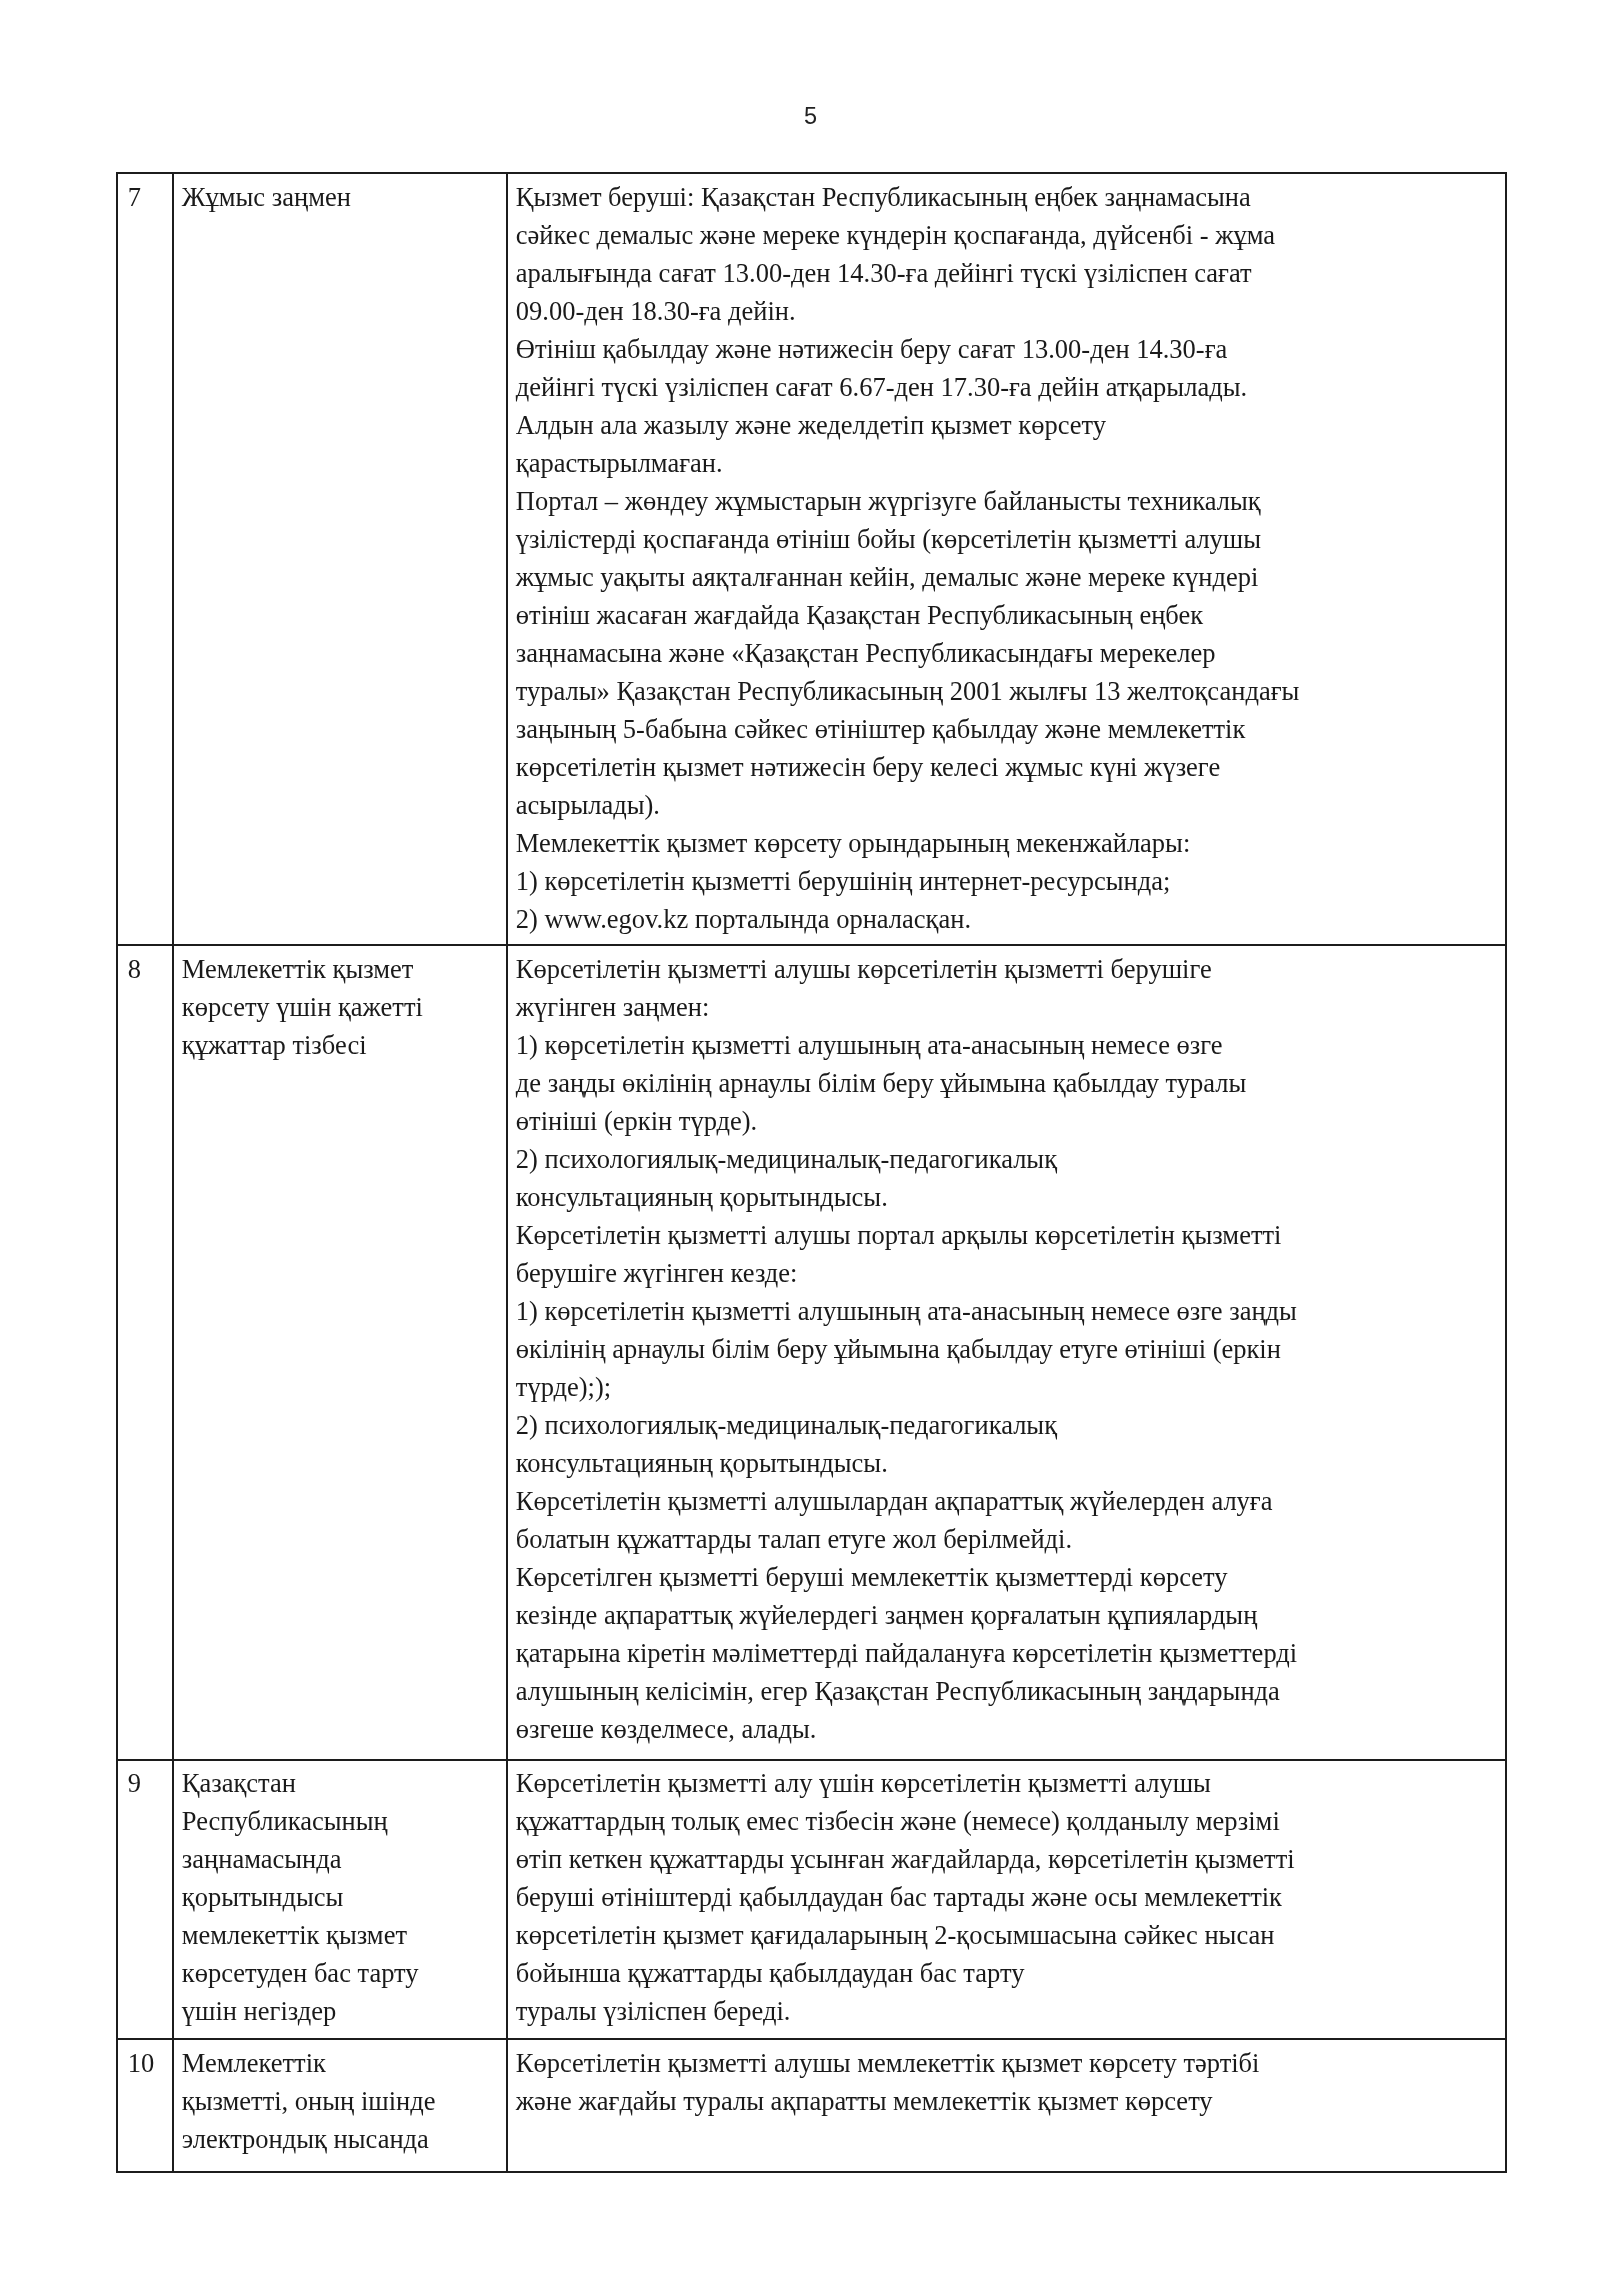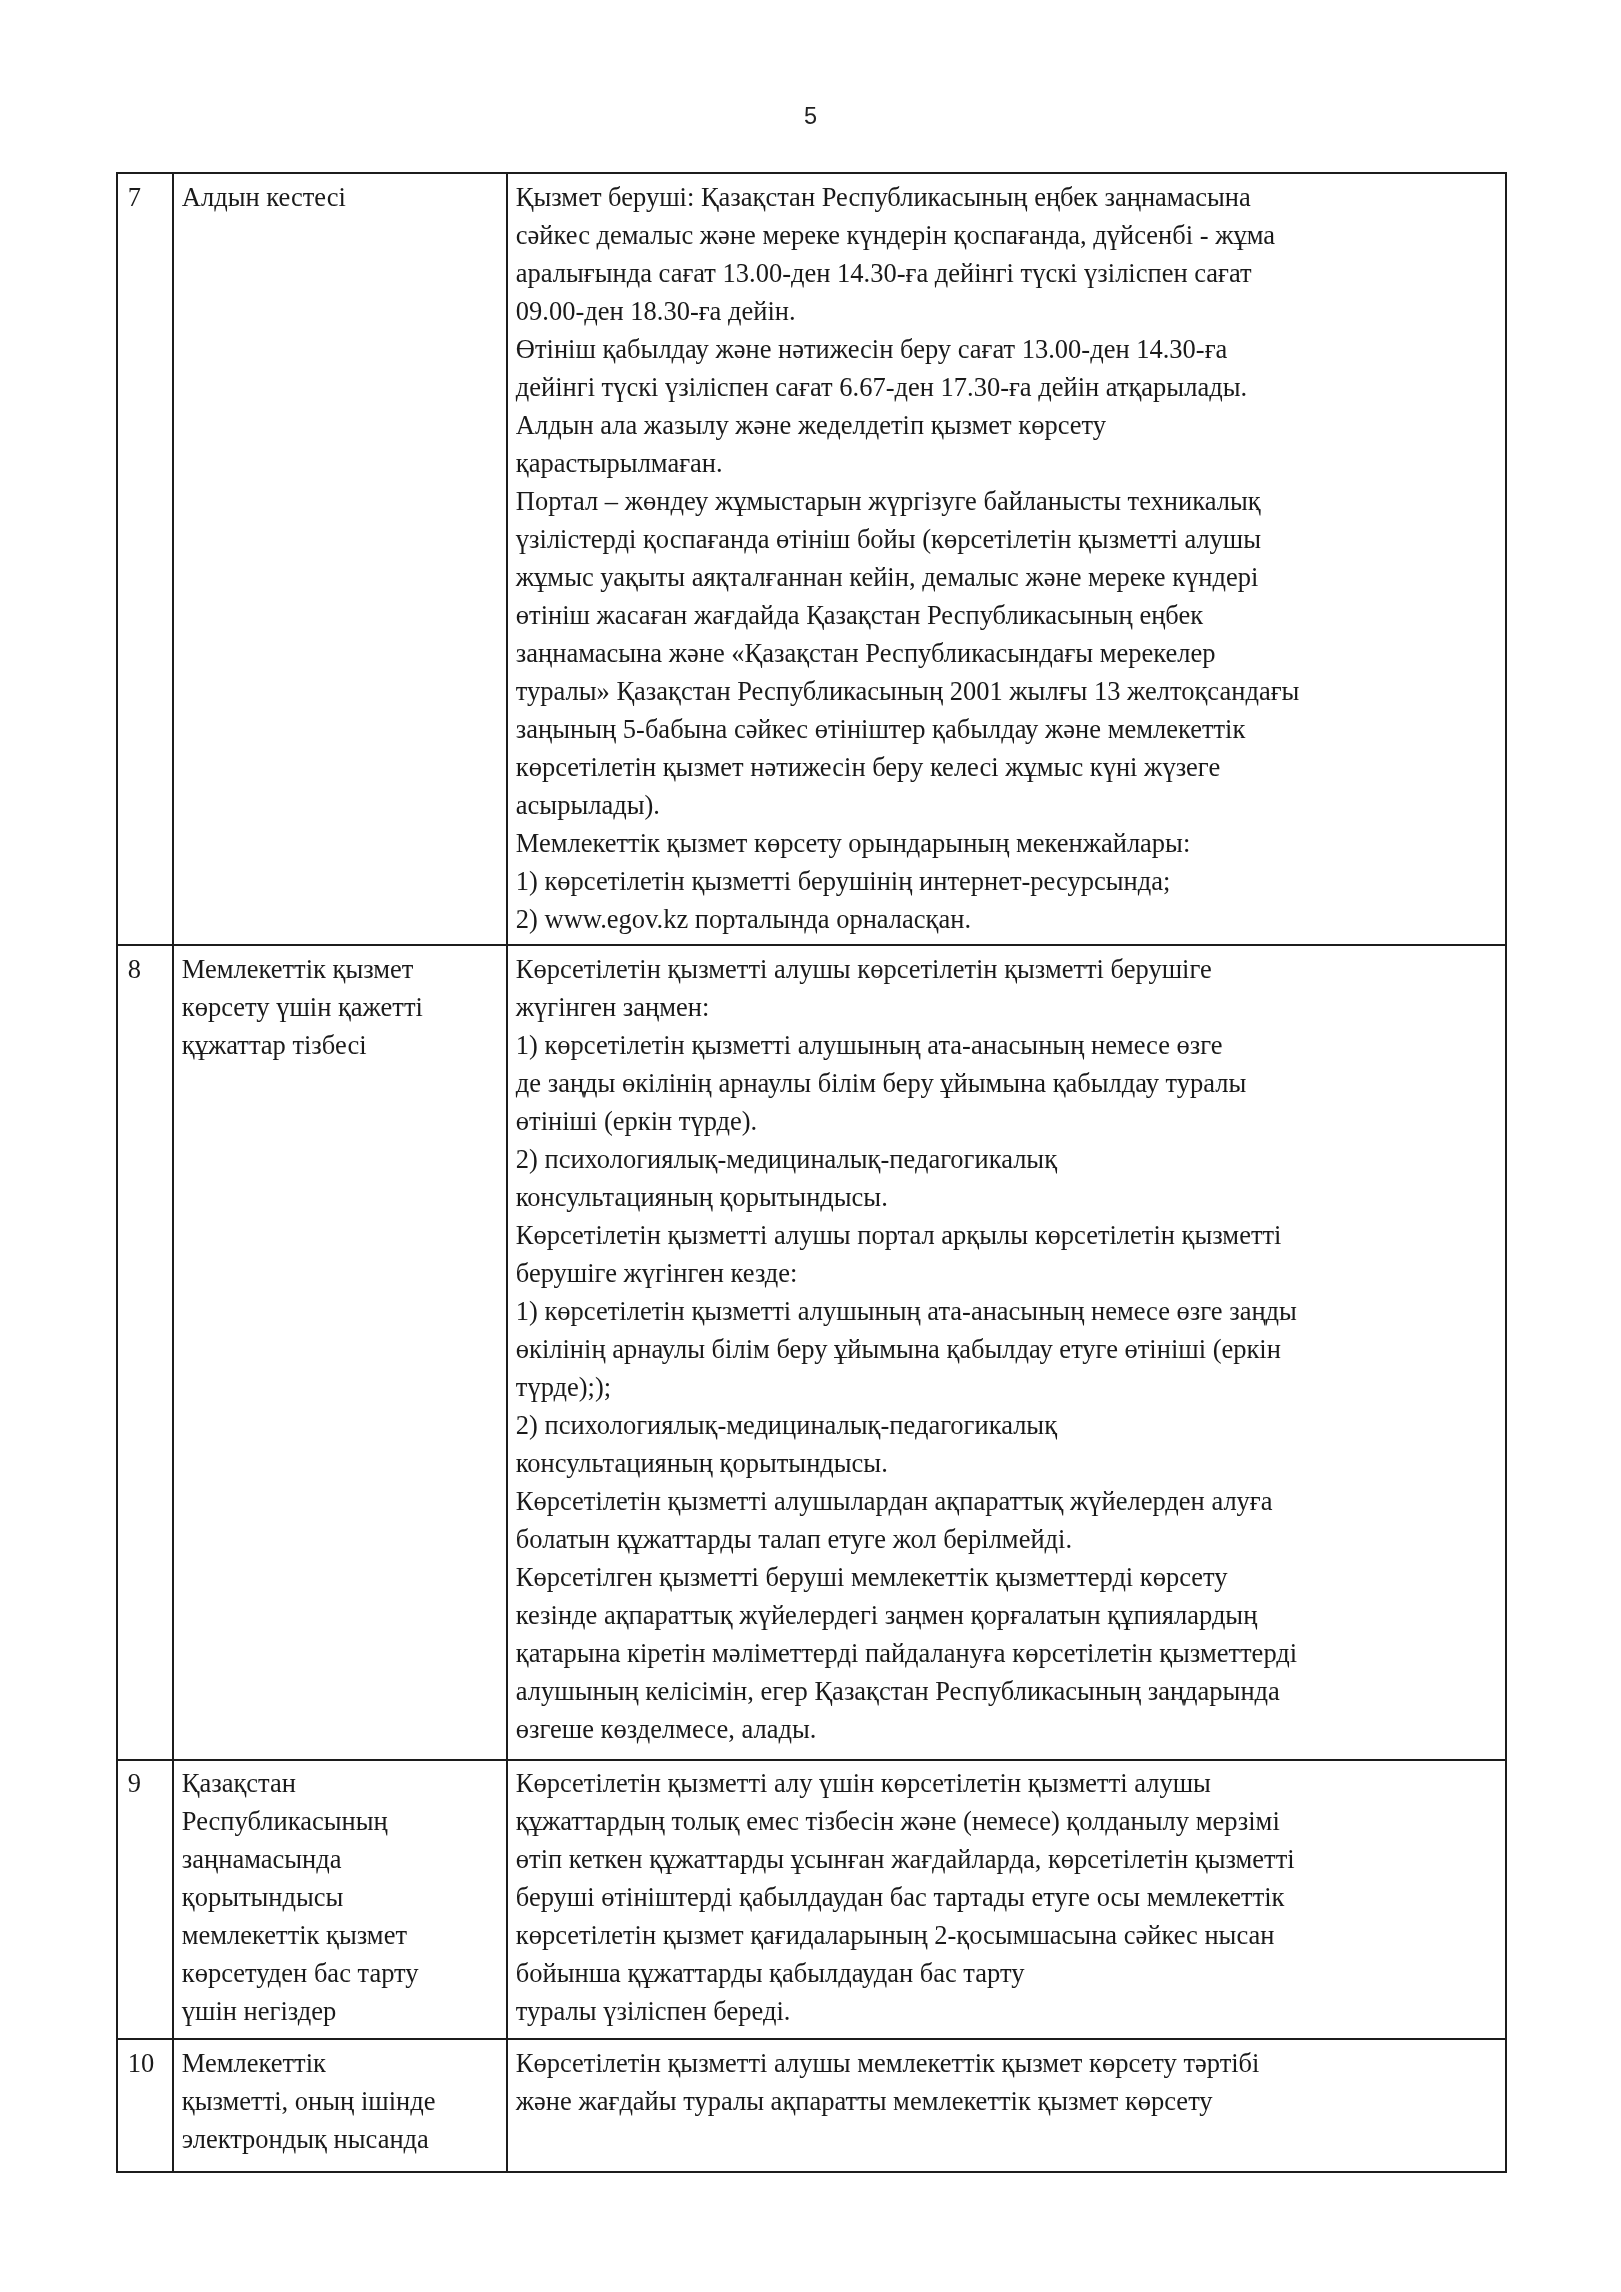--- a/index.html
+++ b/index.html
@@ -60,21 +60,21 @@
 <table class="doc-table">
   <colgroup>
     <col class="c-num">
     <col class="c-name">
     <col class="c-desc">
   </colgroup>
   <tbody>
     <tr class="row-7">
       <td class="num">7</td>
       <td>
-          <span class="para">Алдын кестесі</span>
+          <span class="para">Жұмыс заңмен</span>
         </td>
       <td>
           <span class="para">Қызмет беруші: Қазақстан Республикасының еңбек заңнамасына</span>
           <span class="para">сәйкес демалыс және мереке күндерін қоспағанда, дүйсенбі - жұма</span>
           <span class="para">аралығында сағат 13.00-ден 14.30-ға дейінгі түскі үзіліспен сағат</span>
           <span class="para">09.00-ден 18.30-ға дейін.</span>
           <span class="para">Өтініш қабылдау және нәтижесін беру сағат 13.00-ден 14.30-ға</span>
           <span class="para">дейінгі түскі үзіліспен сағат 6.67-ден 17.30-ға дейін атқарылады.</span>
           <span class="para">Алдын ала жазылу және жеделдетіп қызмет көрсету</span>
           <span class="para">қарастырылмаған.</span>
@@ -131,21 +131,21 @@
           <span class="para">заңнамасында</span>
           <span class="para">қорытындысы</span>
           <span class="para">мемлекеттік қызмет</span>
           <span class="para">көрсетуден бас тарту</span>
           <span class="para">үшін негіздер</span>
         </td>
       <td>
           <span class="para">Көрсетілетін қызметті алу үшін көрсетілетін қызметті алушы</span>
           <span class="para">құжаттардың толық емес тізбесін және (немесе) қолданылу мерзімі</span>
           <span class="para">өтіп кеткен құжаттарды ұсынған жағдайларда, көрсетілетін қызметті</span>
-          <span class="para">беруші өтініштерді қабылдаудан бас тартады етуге осы мемлекеттік</span>
+          <span class="para">беруші өтініштерді қабылдаудан бас тартады және осы мемлекеттік</span>
           <span class="para">көрсетілетін қызмет қағидаларының 2-қосымшасына сәйкес нысан</span>
           <span class="para">бойынша құжаттарды қабылдаудан бас тарту</span>
           <span class="para">туралы үзіліспен береді.</span>
         </td>
     </tr>
     <tr class="row-10">
       <td class="num">10</td>
       <td>
           <span class="para">Мемлекеттік</span>
           <span class="para">қызметті, оның ішінде</span>

